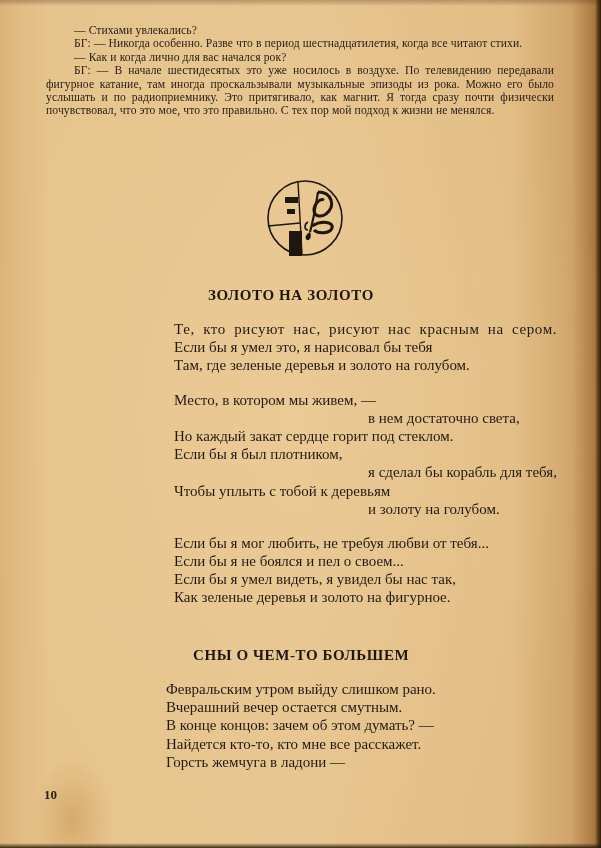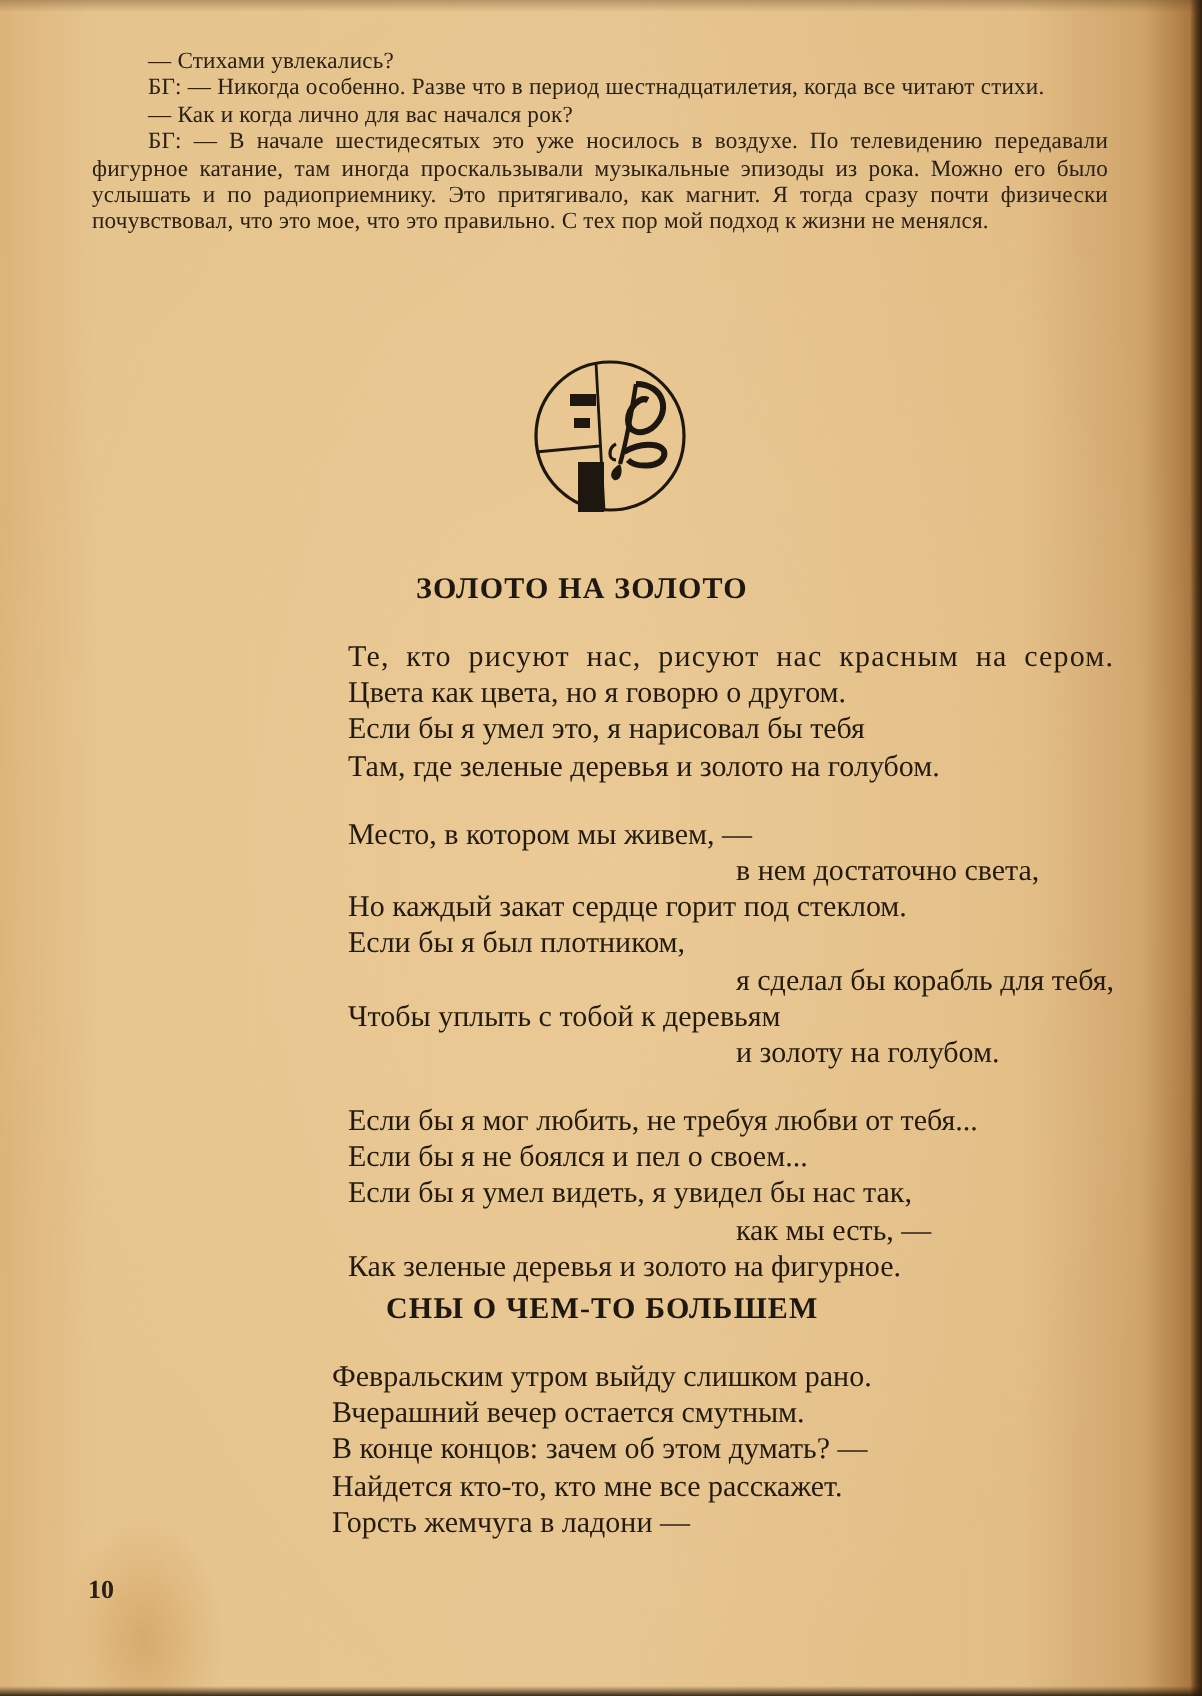--- a/index.html
+++ b/index.html
@@ -132,36 +132,34 @@
       <path d="M50 48 C60 42 72 44 70 50 C68 56 56 56 52 52" fill="none" stroke="#1e1710" stroke-width="3"></path>
       <path d="M48 54 C44 56 42 60 45 62 C48 63 50 58 48 54" fill="#1e1710"></path>
       <path d="M46 44 C42 46 42 52 46 52" fill="none" stroke="#1e1710" stroke-width="1.6"></path>
     </svg>
   </div>
 
   <div class="poem-title title-1">ЗОЛОТО НА ЗОЛОТО</div>
 
   <div class="poem poem1">
     <span class="line first">Те, кто рисуют нас, рисуют нас красным на сером.</span>
-    <span class="line">Цвета как цвета, но я говорю о другом.</span>
     <span class="line">Если бы я умел это, я нарисовал бы тебя</span>
     <span class="line">Там, где зеленые деревья и золото на голубом.</span>
     <span class="gap"></span>
     <span class="line">Место, в котором мы живем, —</span>
     <span class="line indent">в нем достаточно света,</span>
     <span class="line">Но каждый закат сердце горит под стеклом.</span>
     <span class="line">Если бы я был плотником,</span>
     <span class="line indent">я сделал бы корабль для тебя,</span>
     <span class="line">Чтобы уплыть с тобой к деревьям</span>
     <span class="line indent">и золоту на голубом.</span>
     <span class="gap"></span>
     <span class="line">Если бы я мог любить, не требуя любви от тебя...</span>
     <span class="line">Если бы я не боялся и пел о своем...</span>
     <span class="line">Если бы я умел видеть, я увидел бы нас так,</span>
-    <span class="line indent">как мы есть, —</span>
     <span class="line">Как зеленые деревья и золото на фигурное.</span>
   </div>
 
   <div class="poem-title title-2">СНЫ О ЧЕМ-ТО БОЛЬШЕМ</div>
 
   <div class="poem poem2">
     <span class="line">Февральским утром выйду слишком рано.</span>
     <span class="line">Вчерашний вечер остается смутным.</span>
     <span class="line">В конце концов: зачем об этом думать? —</span>
     <span class="line">Найдется кто-то, кто мне все расскажет.</span>

